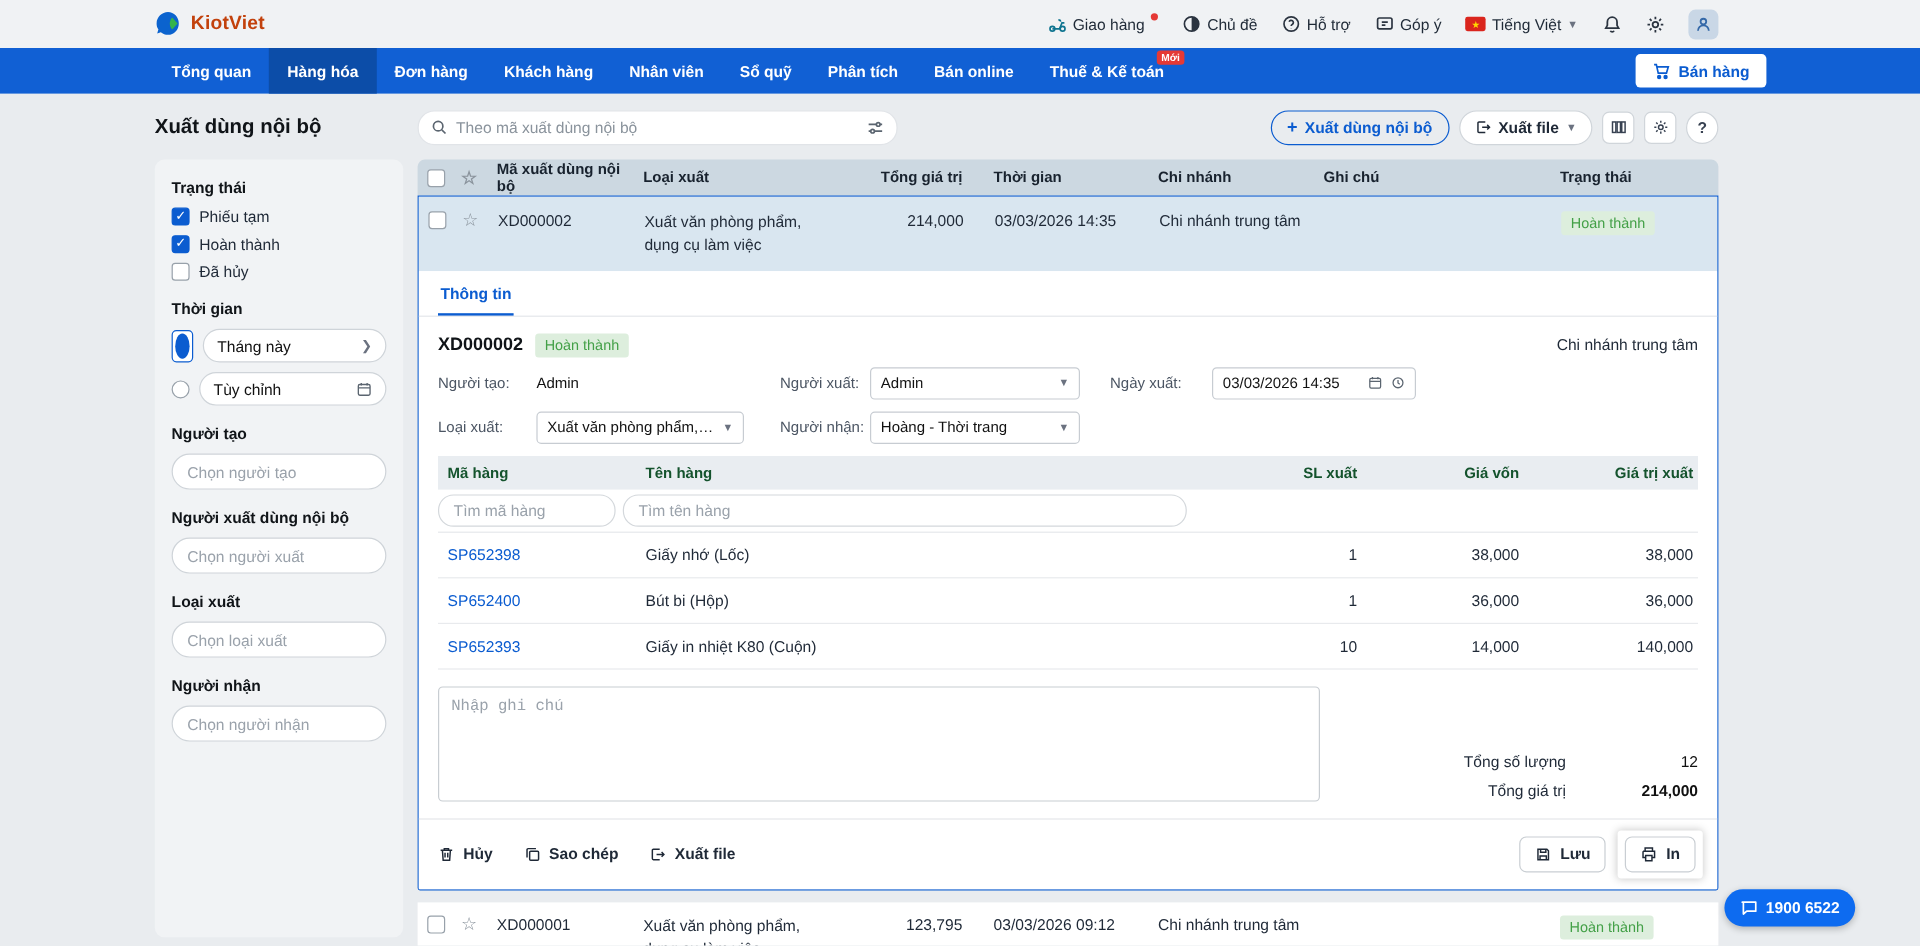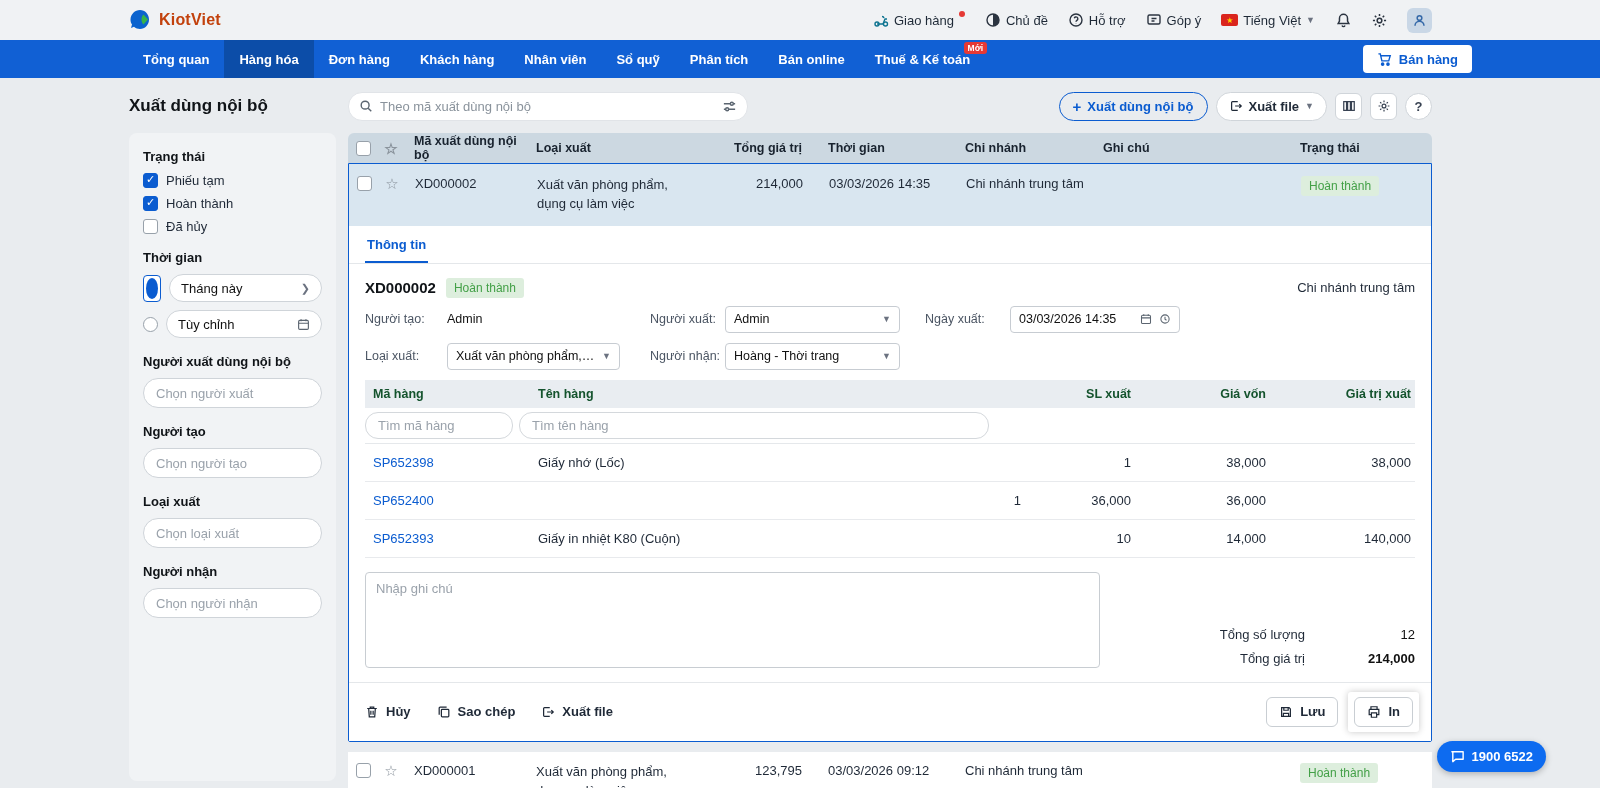--- a/index.html
+++ b/index.html
@@ -92,21 +92,21 @@
   .p-head { background:#e9edf1; height:28px; font-size:12.5px; font-weight:700; color:#14532d; }
   .p-cell { padding-left:8px; }
   .p-cell.num { text-align:right; padding-right:4px; padding-left:0; }
   .p-filter { display:flex; align-items:center; padding:4px 0; border-bottom:1px solid #e5e8eb; gap:6px; }
   .p-input { height:27px; border:1px solid #d4d8dc; border-radius:13px; padding:0 12px; font-size:13px; font-family:inherit; color:#111; }
   .p-input::placeholder { color:#9aa2ab; }
   .p-data { height:38px; border-bottom:1px solid #e8eaed; font-size:13px; }
   .p-code { color:#0b5cd0; cursor:pointer; }
 
   .note-totals { display:flex; margin:14px 16px 0; }
-  .note-area { width:735px; height:96px; border:1px solid #c8cdd2; border-radius:4px; padding:8px 10px; font-size:13px; font-family:Liberation Sans, sans-serif; resize:none; color:#111; }
+  .note-area { width:735px; height:96px; border:1px solid #c8cdd2; border-radius:4px; padding:8px 10px; font-size:13px; font-family:Liberation Mono, monospace; resize:none; color:#111; }
   .note-area::placeholder { color:#9aa2ab; }
   .totals { margin-left:auto; display:flex; flex-direction:column; justify-content:flex-end; gap:9px; width:300px; padding-bottom:2px; }
   .t-row { display:flex; align-items:flex-end; font-size:13px; }
   .t-label { flex:1; text-align:right; color:#1f2937; }
   .t-val { width:110px; text-align:right; color:#111; }
   .t-val.bold { font-weight:700; }
 
   .d-footer { border-top:1px solid #e4e7ea; margin-top:14px; padding:9px 12px 9px 16px; display:flex; align-items:center; gap:26px; }
   .flat-btn { display:flex; align-items:center; gap:7px; font-size:13px; font-weight:600; color:#1f2937; background:none; border:none; cursor:pointer; font-family:inherit; }
   .f-right { margin-left:auto; display:flex; align-items:center; gap:10px; }
@@ -277,27 +277,27 @@
               <svg width="13" height="13" viewBox="0 0 16 16" fill="none" stroke="#5b6570" stroke-width="1.4">
                   <rect x="2" y="3" width="12" height="11" rx="1.5"></rect>
                   <path d="M5 1.5V4M11 1.5V4M2 6.5h12"></path>
                 </svg>
             </span>
           </div>
         </div>
       </div>
 
       <div class="sb-section">
+        <div class="sb-title">Người tạo</div>
+        <input class="sb-input" placeholder="Chọn người tạo" style="">
+      </div>
+
+      <div class="sb-section">
         <div class="sb-title">Người xuất dùng nội bộ</div>
         <input class="sb-input" placeholder="Chọn người xuất" style="">
-      </div>
-
-      <div class="sb-section">
-        <div class="sb-title">Người tạo</div>
-        <input class="sb-input" placeholder="Chọn người tạo" style="">
       </div>
 
       <div class="sb-section">
         <div class="sb-title">Loại xuất</div>
         <input class="sb-input" placeholder="Chọn loại xuất" style="">
       </div>
 
       <div class="sb-section">
         <div class="sb-title">Người nhận</div>
         <input class="sb-input" placeholder="Chọn người nhận" style="">
@@ -457,20 +457,21 @@
 
           <div class="p-row p-data">
             <span class="p-cell p-code">SP652398</span>
             <span class="p-cell">Giấy nhớ (Lốc)</span>
             <span class="p-cell num">1</span>
             <span class="p-cell num">38,000</span>
             <span class="p-cell num">38,000</span>
           </div>
           <div class="p-row p-data">
             <span class="p-cell p-code">SP652400</span>
+            <span class="p-cell">Bút bi (Hộp)</span>
             <span class="p-cell num">1</span>
             <span class="p-cell num">36,000</span>
             <span class="p-cell num">36,000</span>
           </div>
           <div class="p-row p-data">
             <span class="p-cell p-code">SP652393</span>
             <span class="p-cell">Giấy in nhiệt K80 (Cuộn)</span>
             <span class="p-cell num">10</span>
             <span class="p-cell num">14,000</span>
             <span class="p-cell num">140,000</span>

